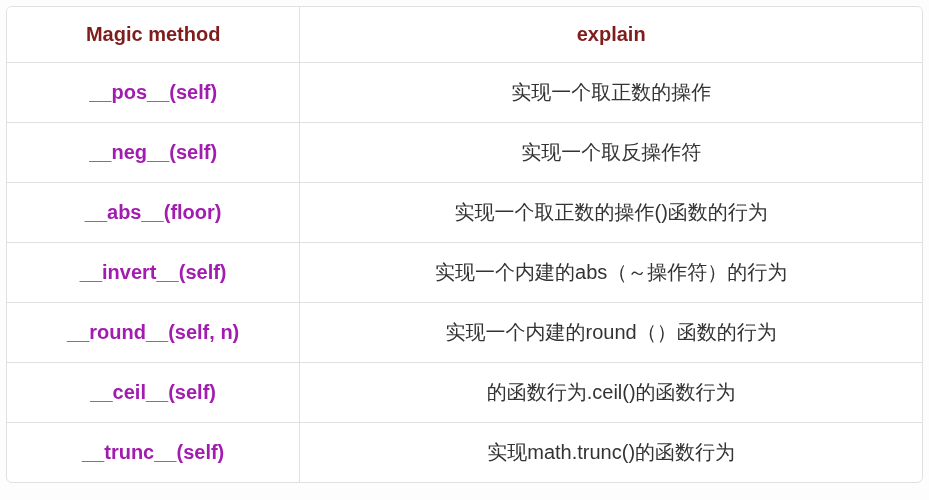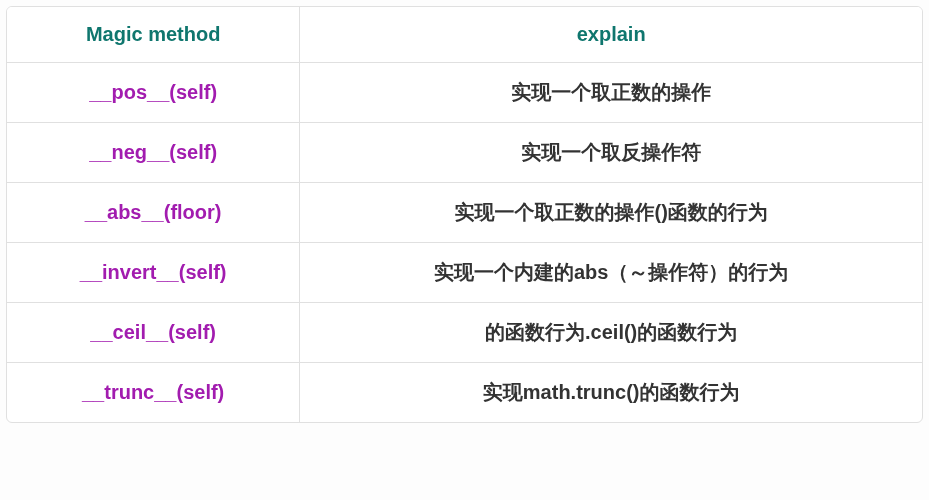--- a/index.html
+++ b/index.html
@@ -24,34 +24,34 @@
     table-layout: fixed;
   }
   th, td {
     padding: 16px 20px;
     text-align: center;
     border-bottom: 1px solid #e0e0e0;
     font-size: 20px;
   }
   th {
     font-weight: 700;
-    color: #0f766e;
+    color: #7f1d1d;
     background: #fff;
   }
   th:first-child, td:first-child {
     width: 32%;
     border-right: 1px solid #e0e0e0;
   }
   td.method {
     font-weight: 700;
     color: #a21caf;
   }
   td.explain {
     color: #333;
-    font-weight: 700;
+    font-weight: 400;
   }
   tbody tr:last-child td {
     border-bottom: none;
   }
 </style>
 </head>
 <body>
 
 <div class="table-container">
   <table>
@@ -72,20 +72,24 @@
         </tr>
         <tr>
           <td class="method">__abs__(floor)</td>
           <td class="explain">实现一个取正数的操作()函数的行为</td>
         </tr>
         <tr>
           <td class="method">__invert__(self)</td>
           <td class="explain">实现一个内建的abs（～操作符）的行为</td>
         </tr>
         <tr>
+          <td class="method">__round__(self, n)</td>
+          <td class="explain">实现一个内建的round（）函数的行为</td>
+        </tr>
+        <tr>
           <td class="method">__ceil__(self)</td>
           <td class="explain">的函数行为.ceil()的函数行为</td>
         </tr>
         <tr>
           <td class="method">__trunc__(self)</td>
           <td class="explain">实现math.trunc()的函数行为</td>
         </tr>
       </tbody>
   </table>
 </div>

